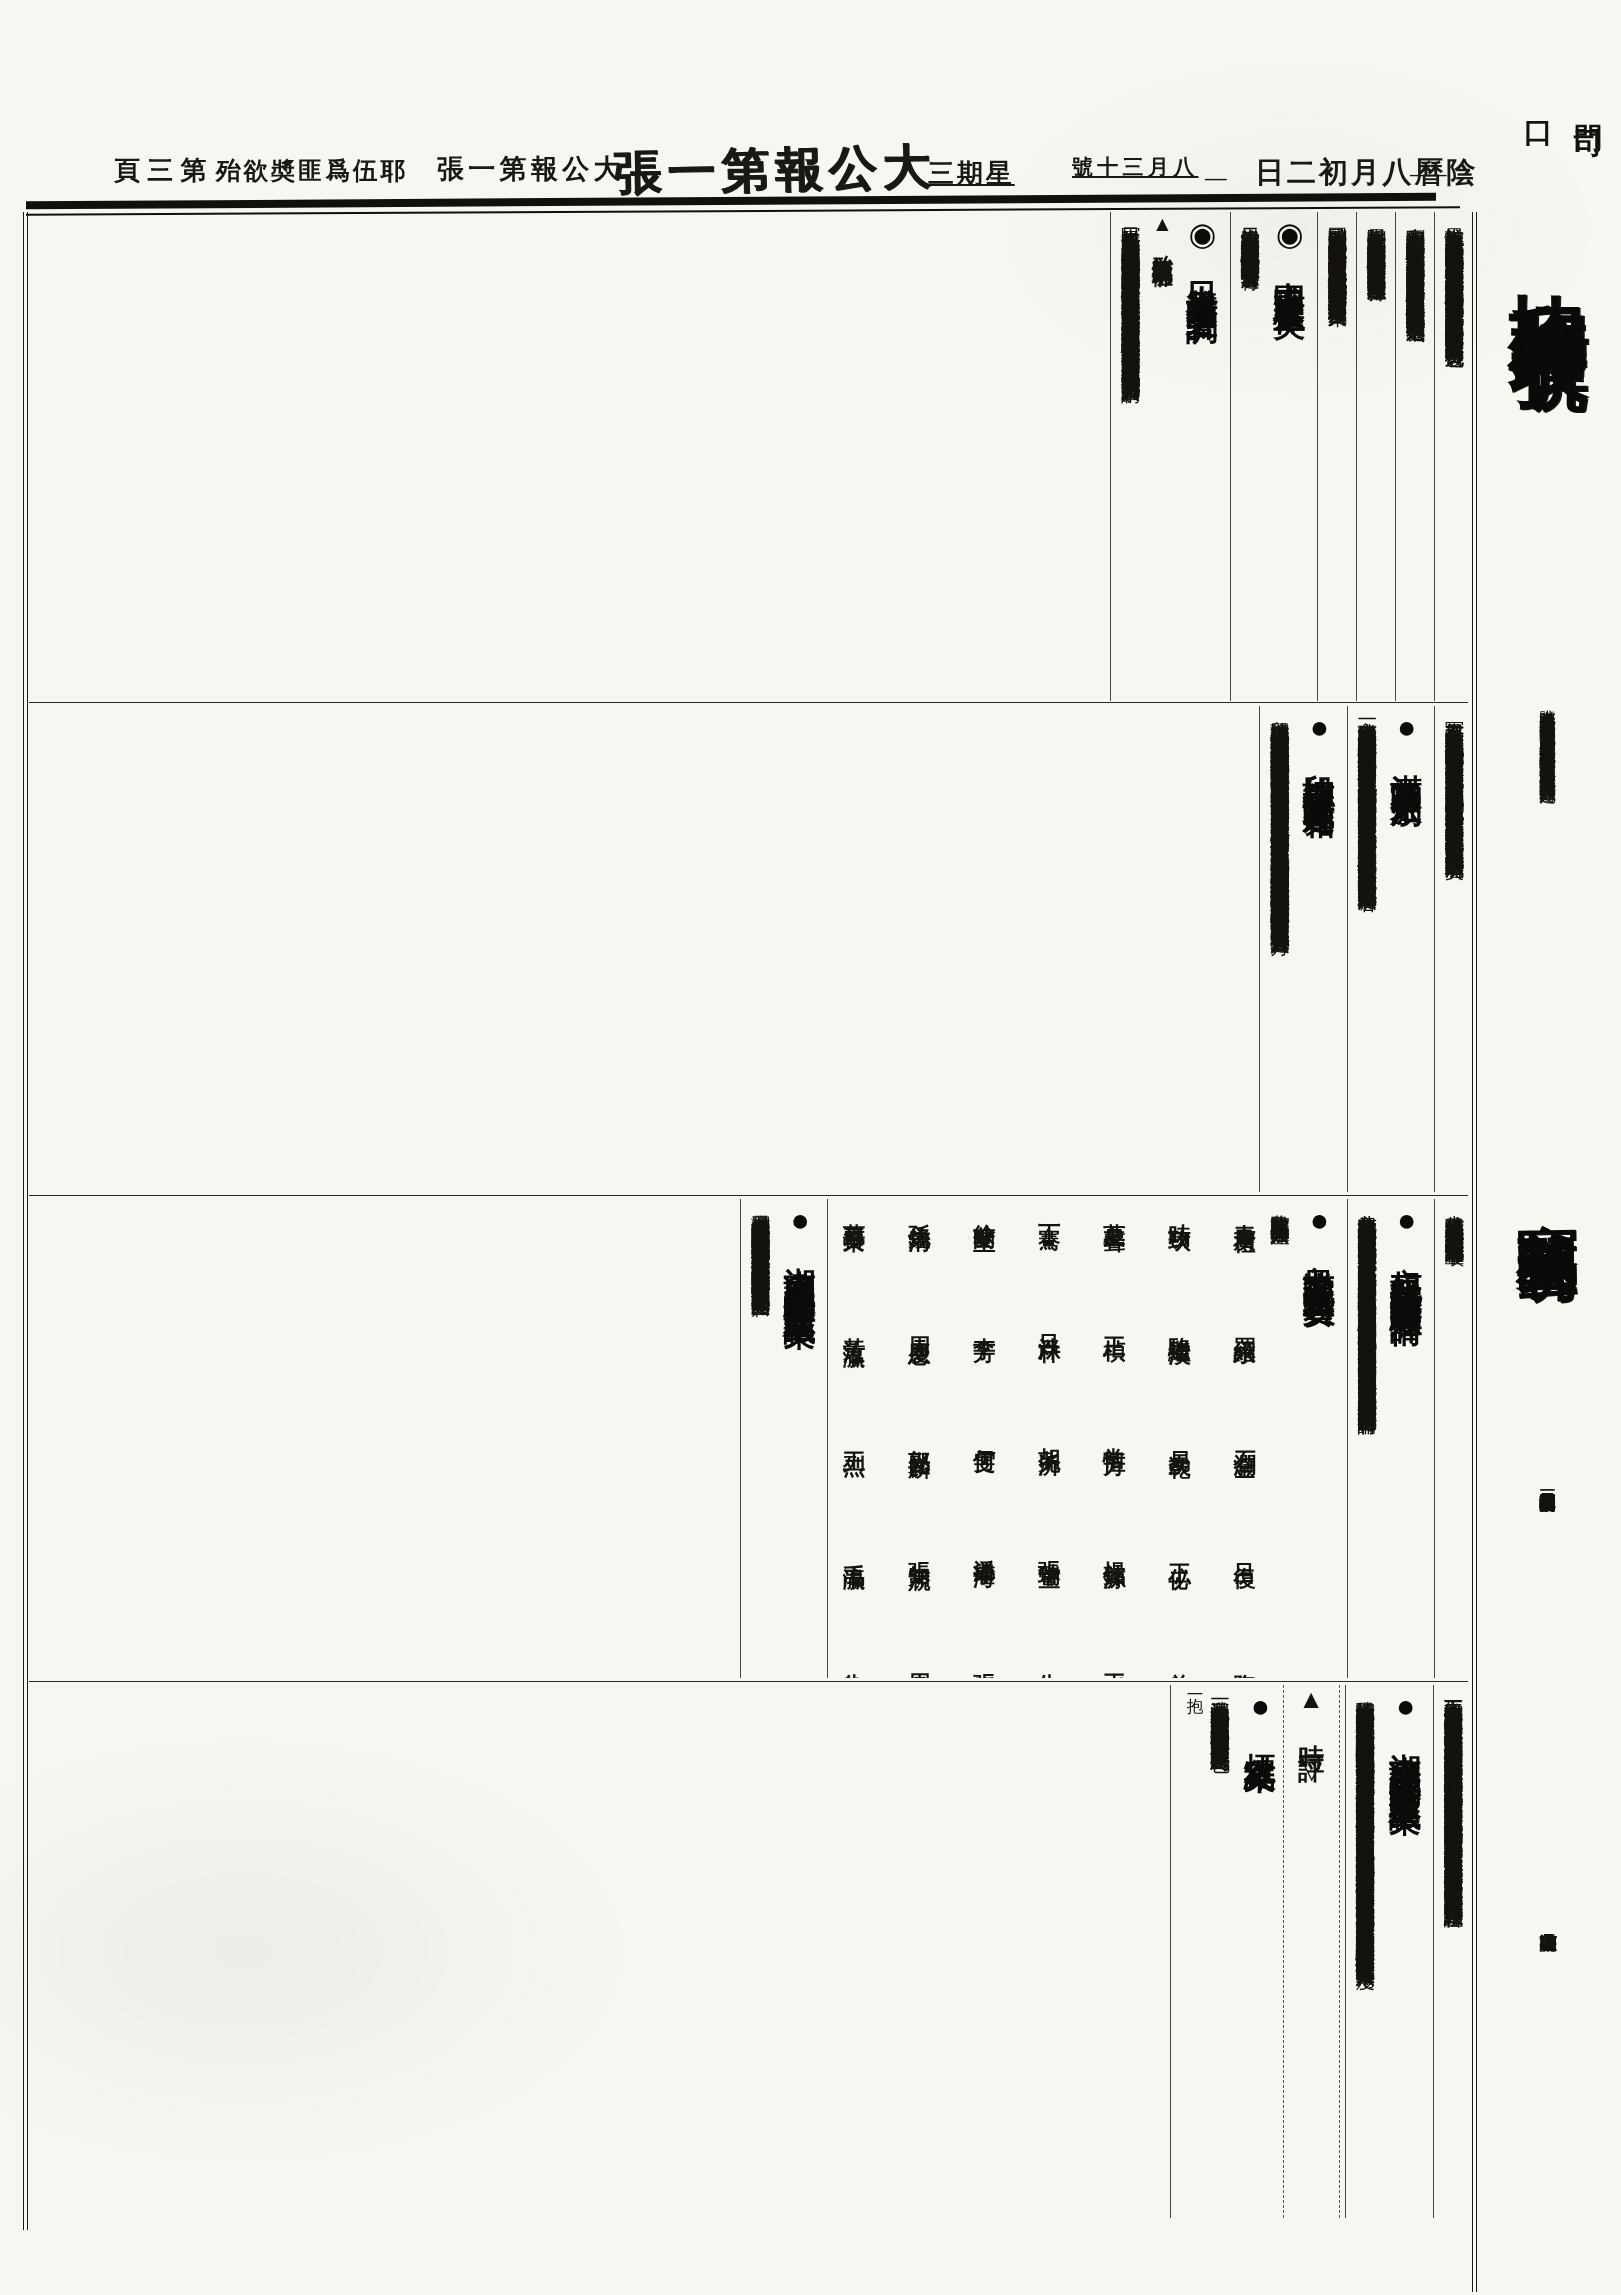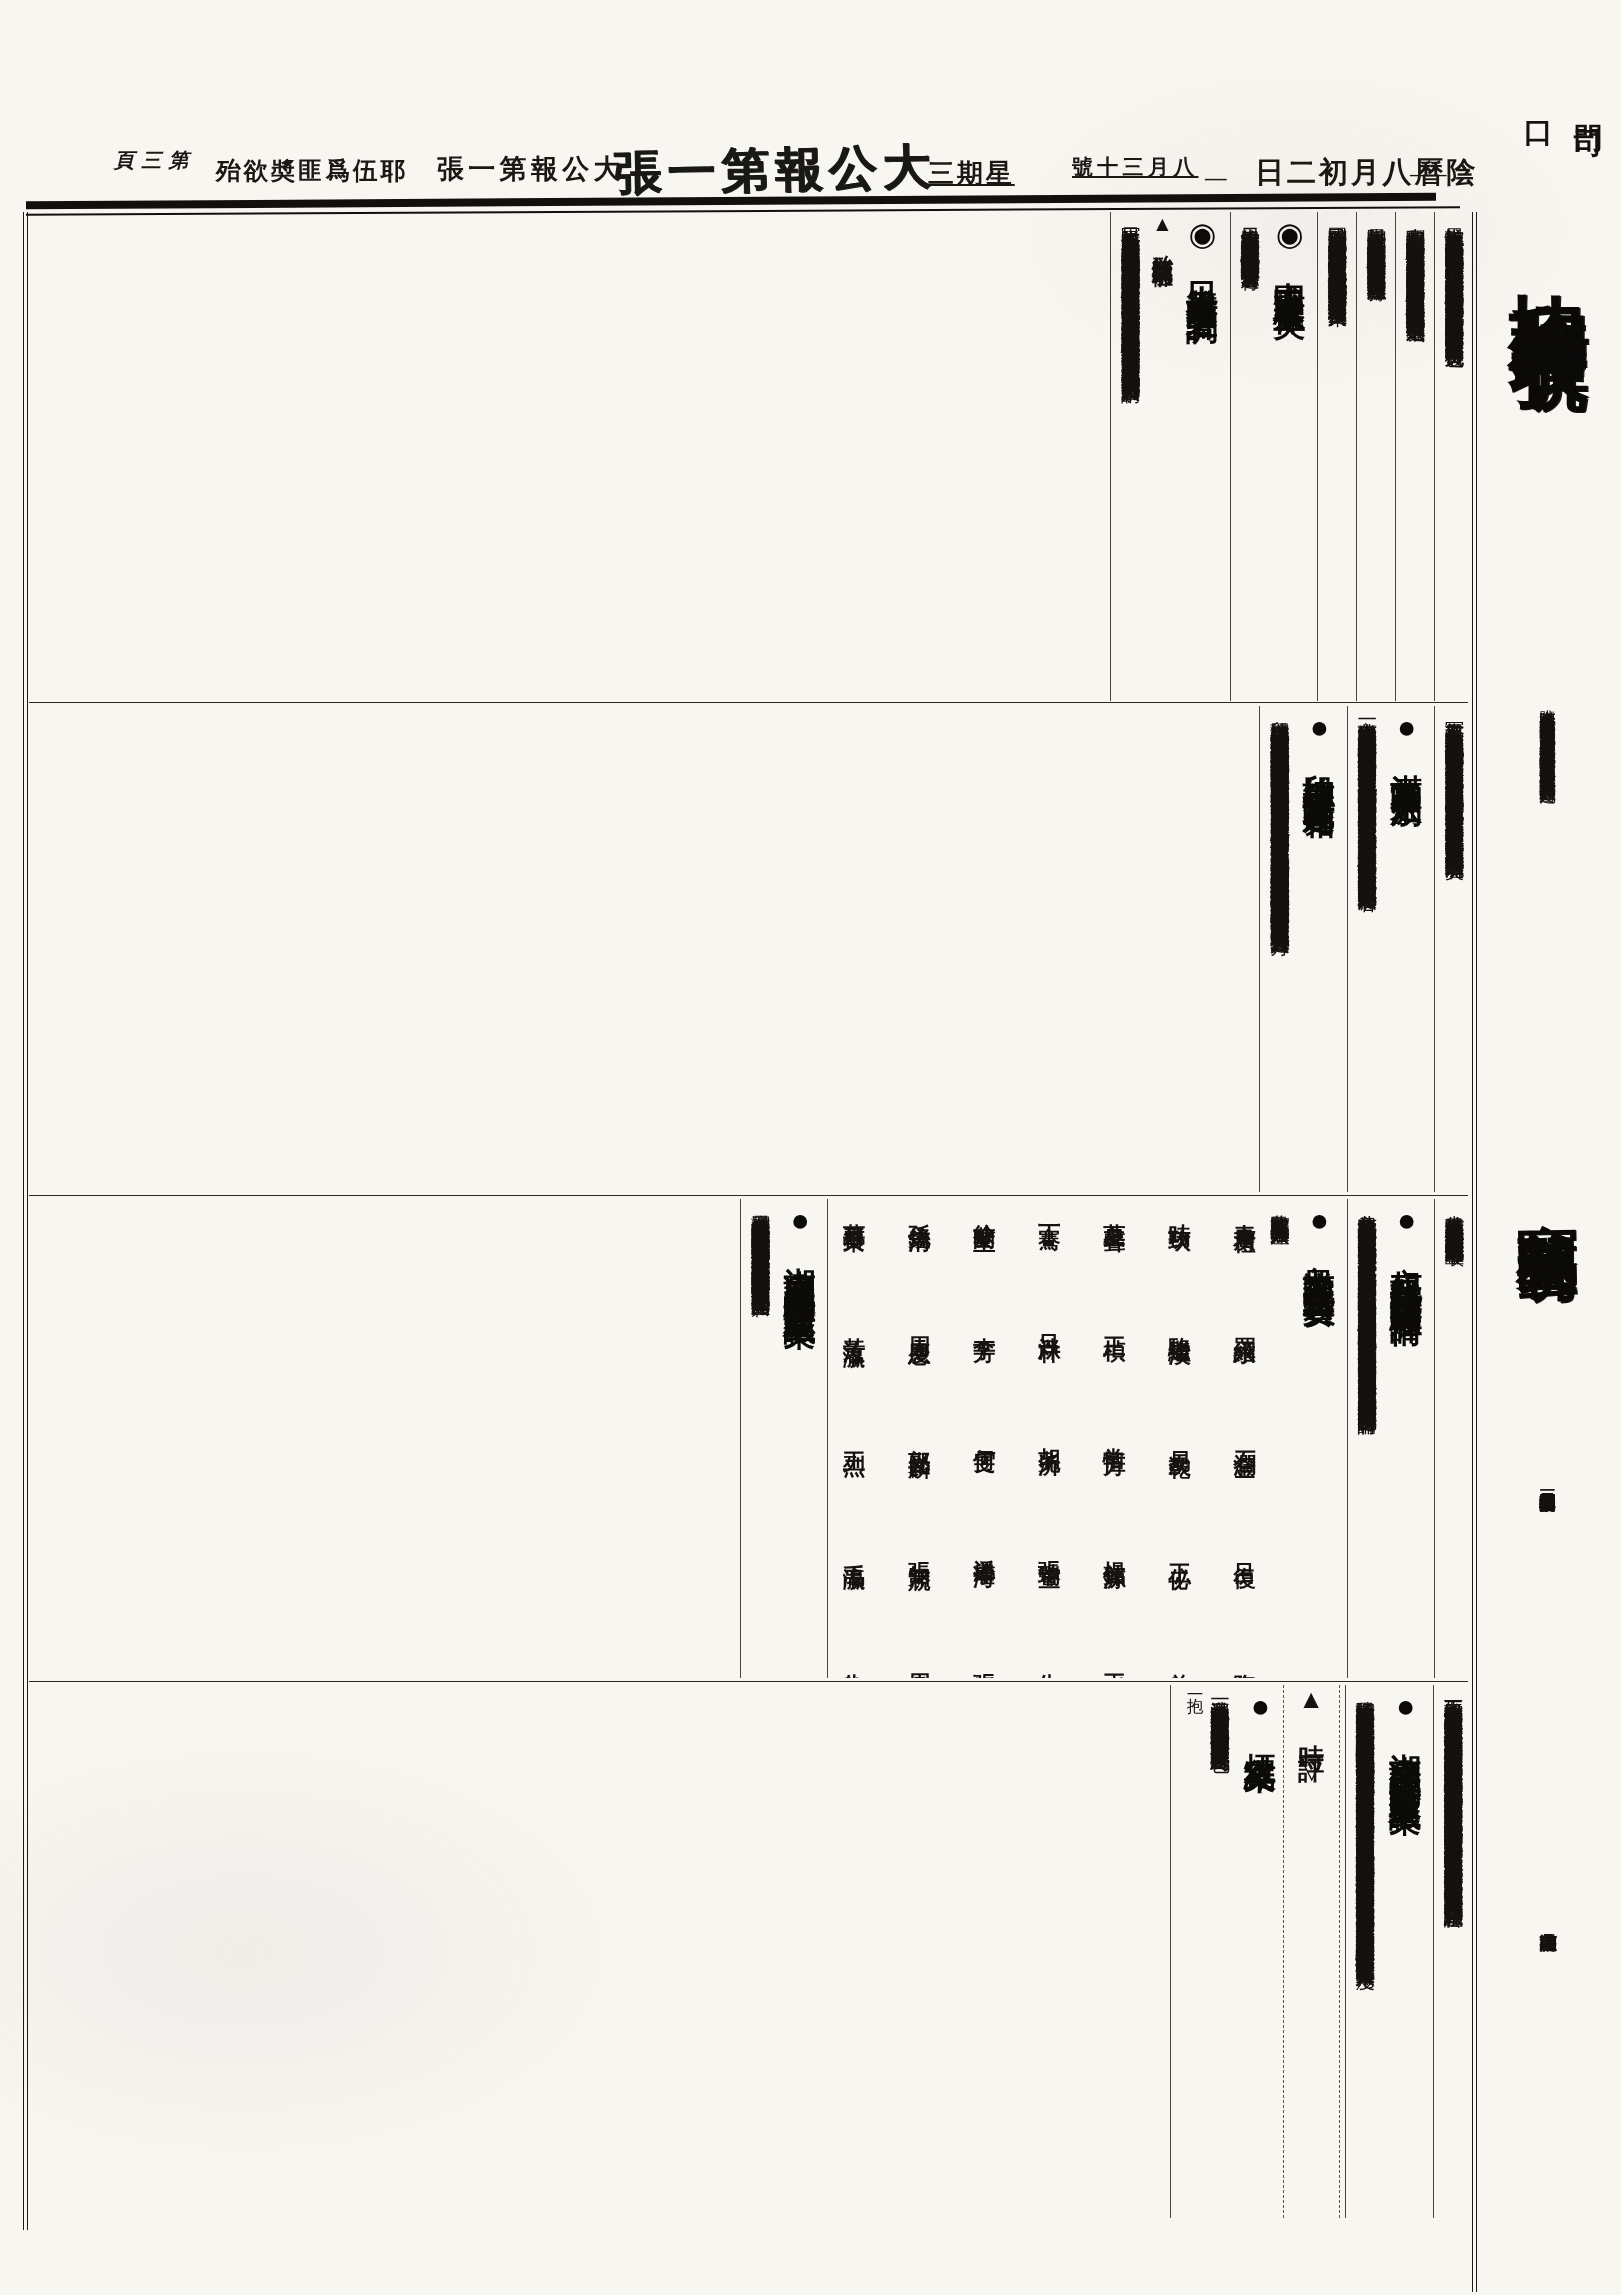--- a/index.html
+++ b/index.html
@@ -7,21 +7,21 @@
     width:1622px;height:2295px;position:relative;
     background:
       radial-gradient(ellipse 649px 360px at 15% 85%, rgba(120,115,105,0.07), transparent 60%),
       radial-gradient(ellipse 505px 288px at 80% 10%, rgba(120,115,105,0.05), transparent 60%),
       #f8f6f1;
     font-family:"Liberation Serif","DejaVu Serif",serif;
     color:#15130f; overflow:hidden;
   }
   
   .mh{position:absolute; white-space:nowrap; font-weight:bold; color:#1a1813;}
-  .mh-page   {top:147px; left:114px;  font-size:20px; letter-spacing:7.2px;font-style:italic;}
+  .mh-page   {top:153px; left:114px;  font-size:26px; letter-spacing:7.2px;}
   .mh-lunar  {top:154px; left:216px;  font-size:24.5px; letter-spacing:2.9px;}
   .mh-issue  {top:151px; left:437px;  font-size:27px; letter-spacing:4.3px;}
   .mh-logo   {top:138px; left:614px;  font-size:48px; letter-spacing:5.8px;
               transform:rotate(-1.2deg); font-weight:900;
               text-shadow:0.7px 0.7px 0 #222, -0.7px 0 0 #222;}
   .mh-week   {top:156px; left:928px; font-size:26px; letter-spacing:2.9px;text-decoration:underline;}
   .mh-date   {top:153px; left:1072px; font-size:21px; letter-spacing:4.3px;text-decoration:underline;}
   .mh-year   {top:153px; left:1255px; font-size:29px; letter-spacing:2.9px;}
   .mh-dash   {top:166px; left:1205px; font-size:21.6px;}
   .mh-dash2  {top:163px; left:1410px; font-size:19px; letter-spacing:-1.4px;}

